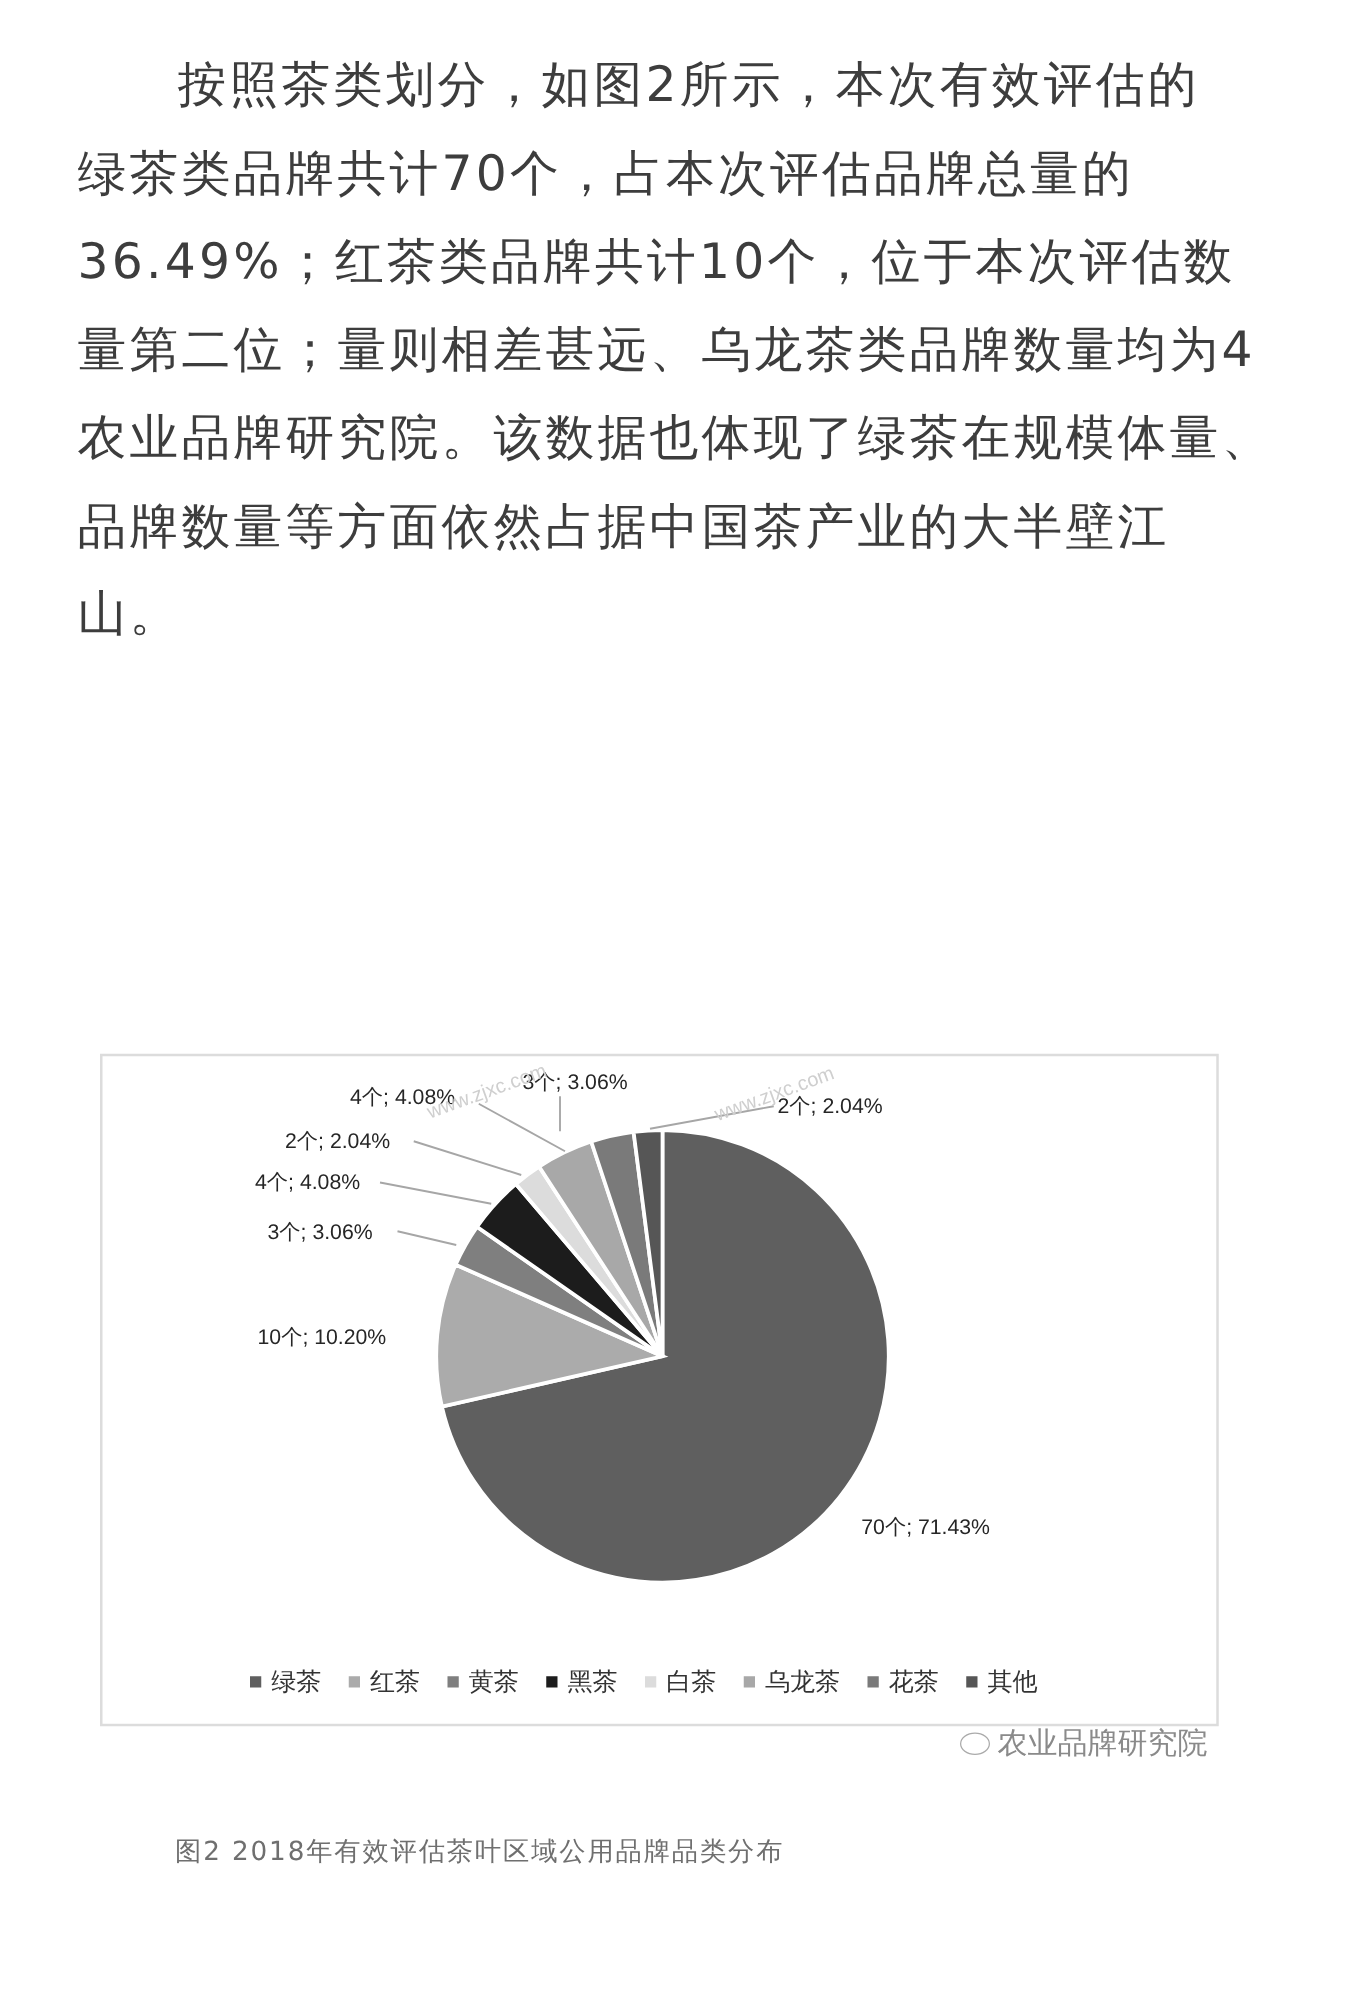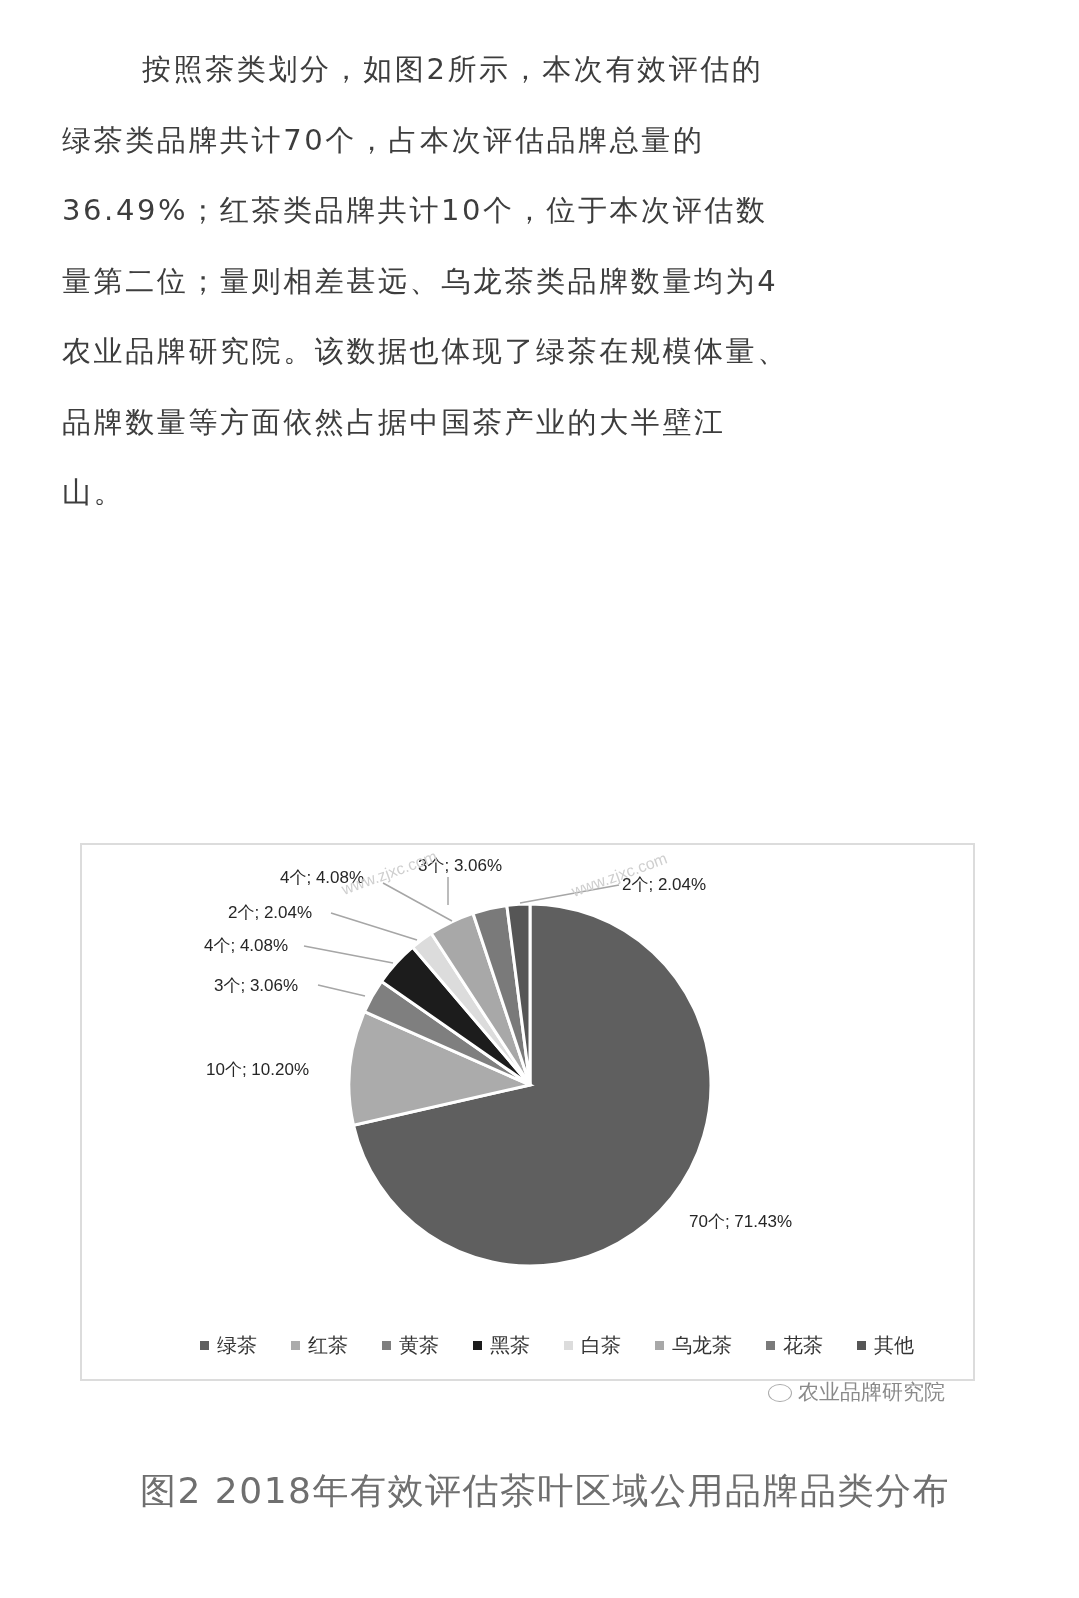--- a/index.html
+++ b/index.html
@@ -1,33 +1,33 @@
 <!DOCTYPE html>
 <html><head>
 <meta charset="utf-8">
 <style>
   html, body { margin: 0; padding: 0; background: #ffffff; }
   body { width: 1079px; height: 1598px; position: relative; overflow: hidden;
          font-family: "DejaVu Sans", sans-serif; color: #3f3f3f; }
   .para { position: absolute; left: 62px; top: 34px; width: 935px;
-          font-size: 29px; line-height: 70.5px; letter-spacing: 2.6px;
+          font-size: 39px; line-height: 70.5px; letter-spacing: 2.6px;
           text-align: justify; color: #3d3d3d; }
   .para .line { display: block; white-space: nowrap; }
   .para .indent { padding-left: 80px; }
   .chart-box { position: absolute; left: 80px; top: 843px; width: 895px; height: 538px;
                border: 2px solid #dcdcdc; box-sizing: border-box; background: #fff; }
   .chart-svg { position: absolute; left: 0; top: 0; }
   .label { font-family: "Liberation Sans", sans-serif; font-size: 17px; fill: #262626; }
-  .legend { position: absolute; left: 200px; top: 1332px; display: flex; gap: 12px;
+  .legend { position: absolute; left: 200px; top: 1332px; display: flex; gap: 0;
             font-size: 20px; color: #333; }
   .legend-item { display: flex; align-items: center; margin-right: 22px; }
   .swatch { width: 9px; height: 9px; margin-right: 8px; display: inline-block; }
-  .watermark-source { position: absolute; left: 768px; top: 1378px; font-size: 21px;
+  .watermark-source { position: absolute; left: 768px; top: 1378px; font-size: 24px;
                       color: #8a8a8a; letter-spacing: 0px; }
-  .caption { position: absolute; left: 140px; top: 1467px; font-size: 36px;
+  .caption { position: absolute; left: 140px; top: 1467px; font-size: 21px;
              color: #6f6f6f; letter-spacing: 1.5px; }
   .wm { font-family: "Liberation Sans", sans-serif; font-size: 16px; fill: #cfcfcf; }
 </style>
 </head>
 <body>
 
 <div class="para">
   <span class="line indent">按照茶类划分，如图2所示，本次有效评估的</span>
   <span class="line">绿茶类品牌共计70个，占本次评估品牌总量的</span>
   <span class="line">36.49%；红茶类品牌共计10个，位于本次评估数</span>

